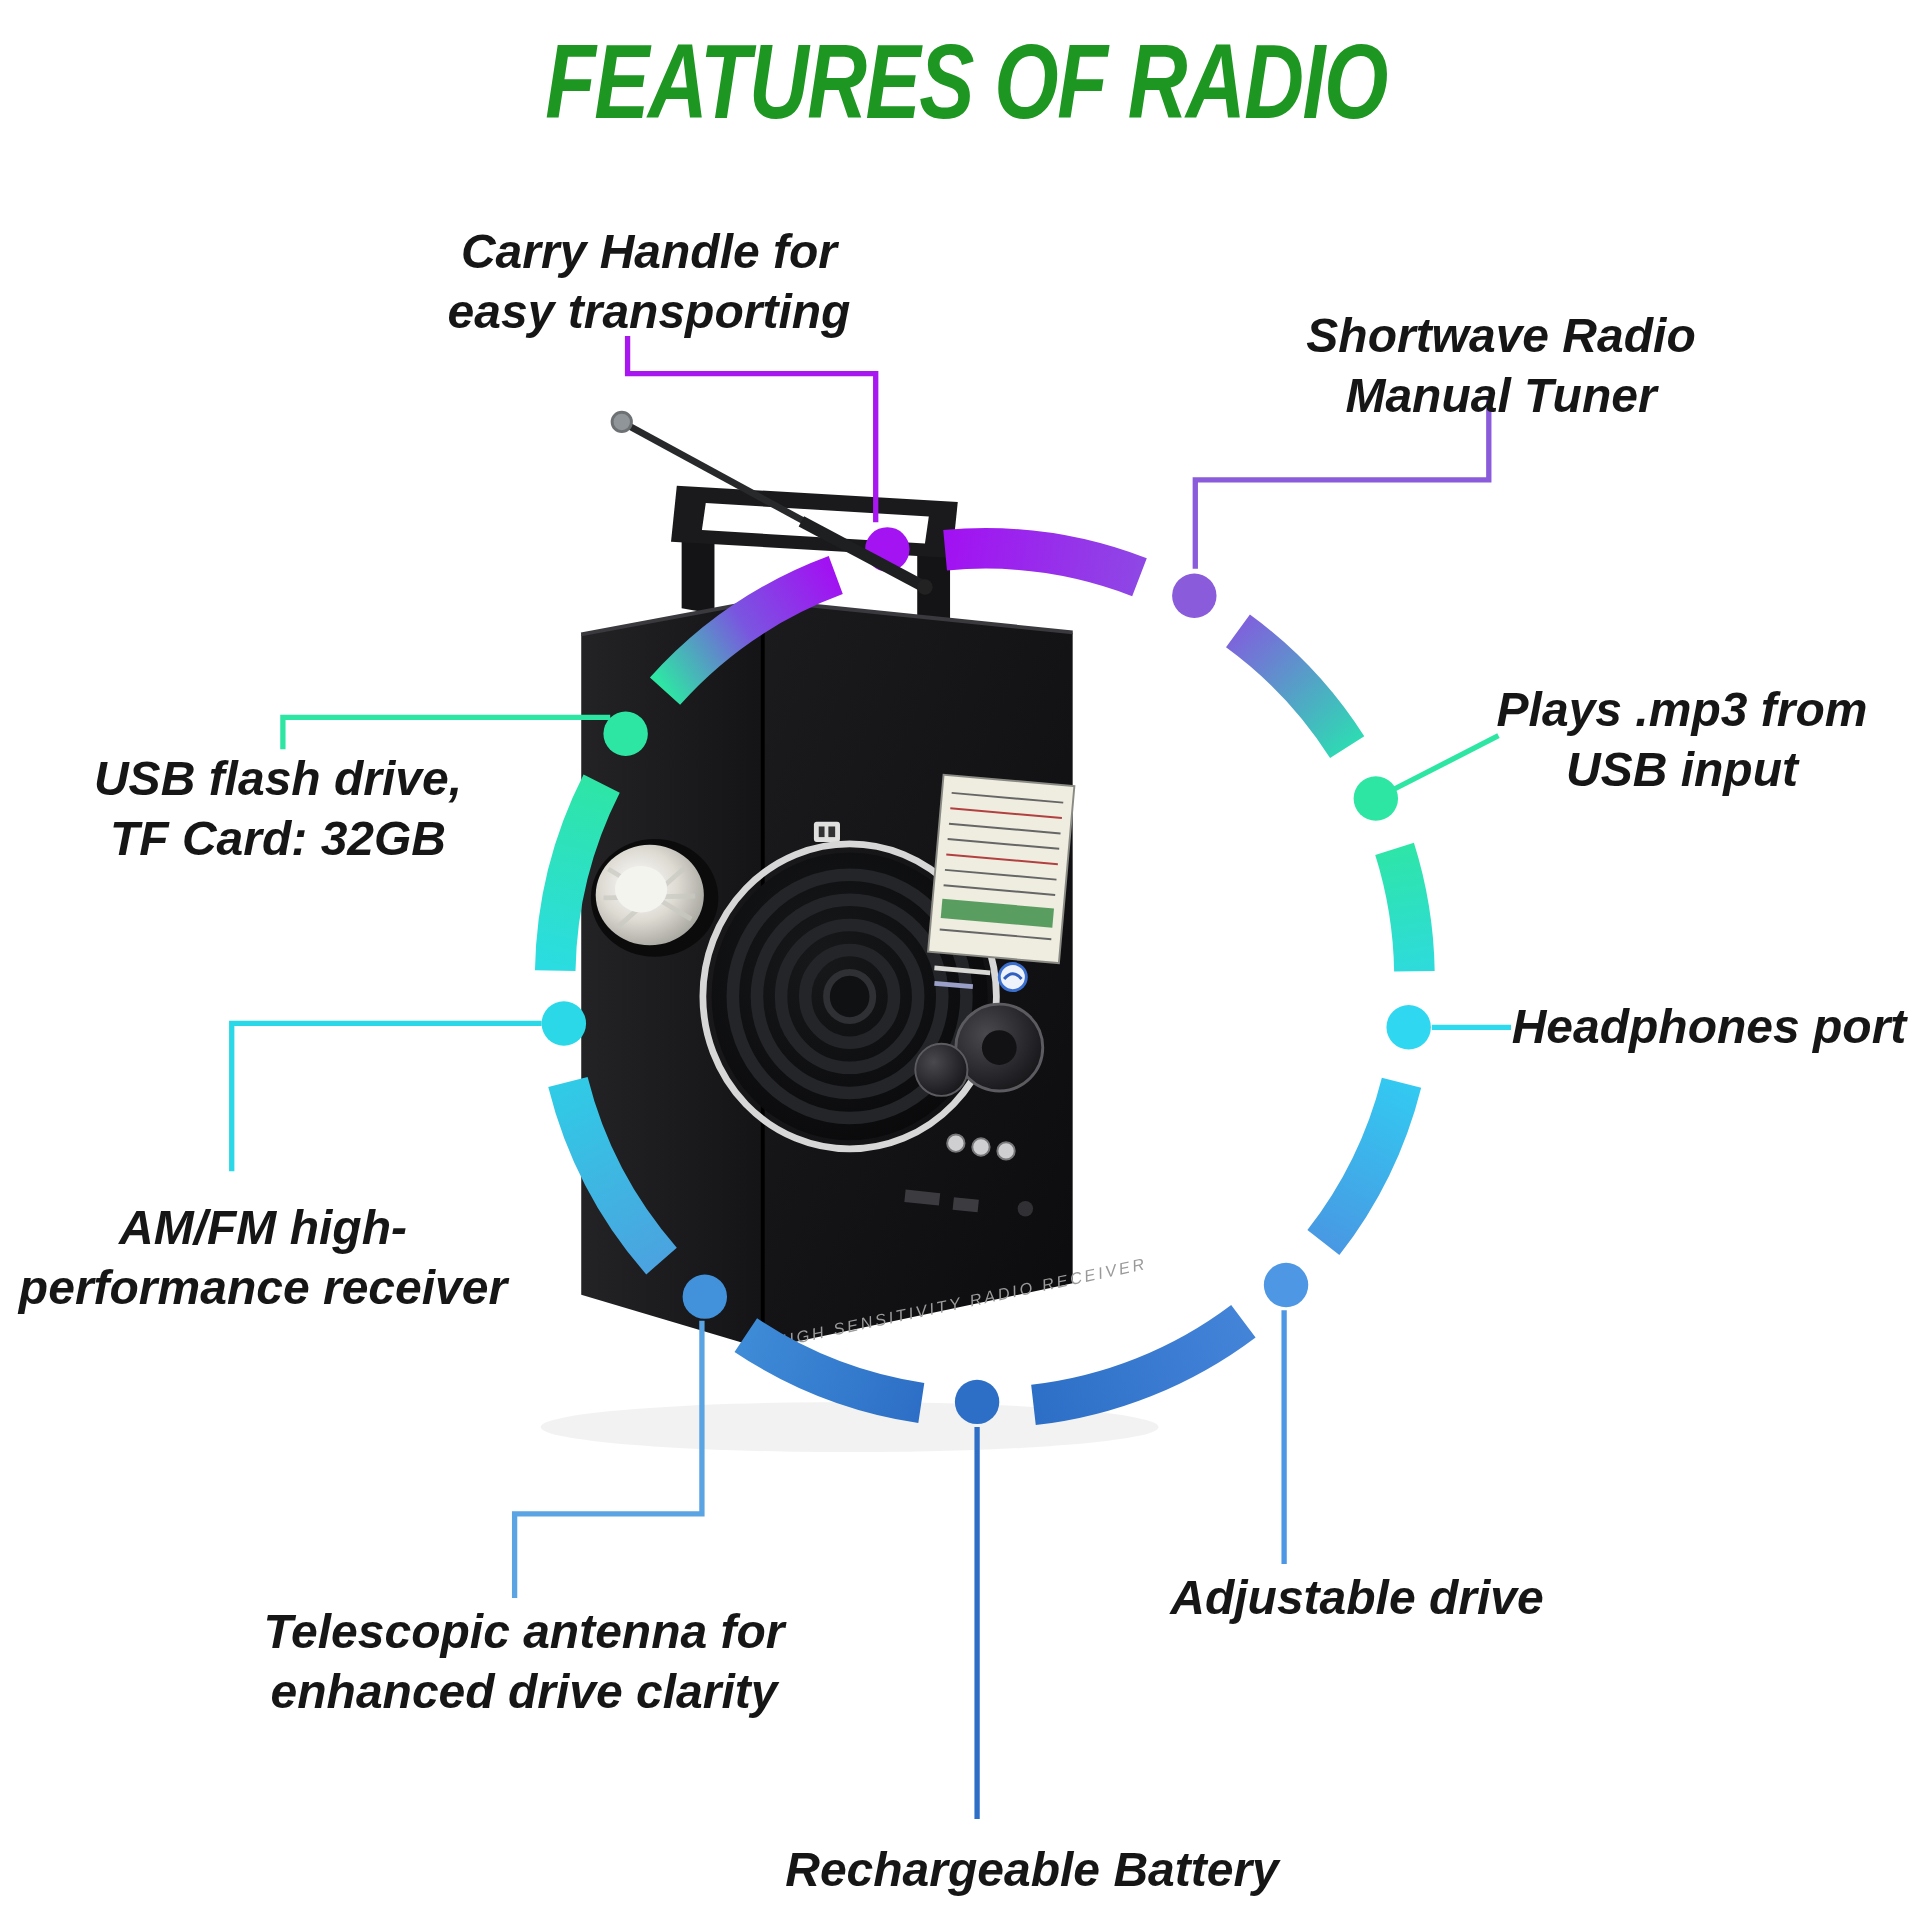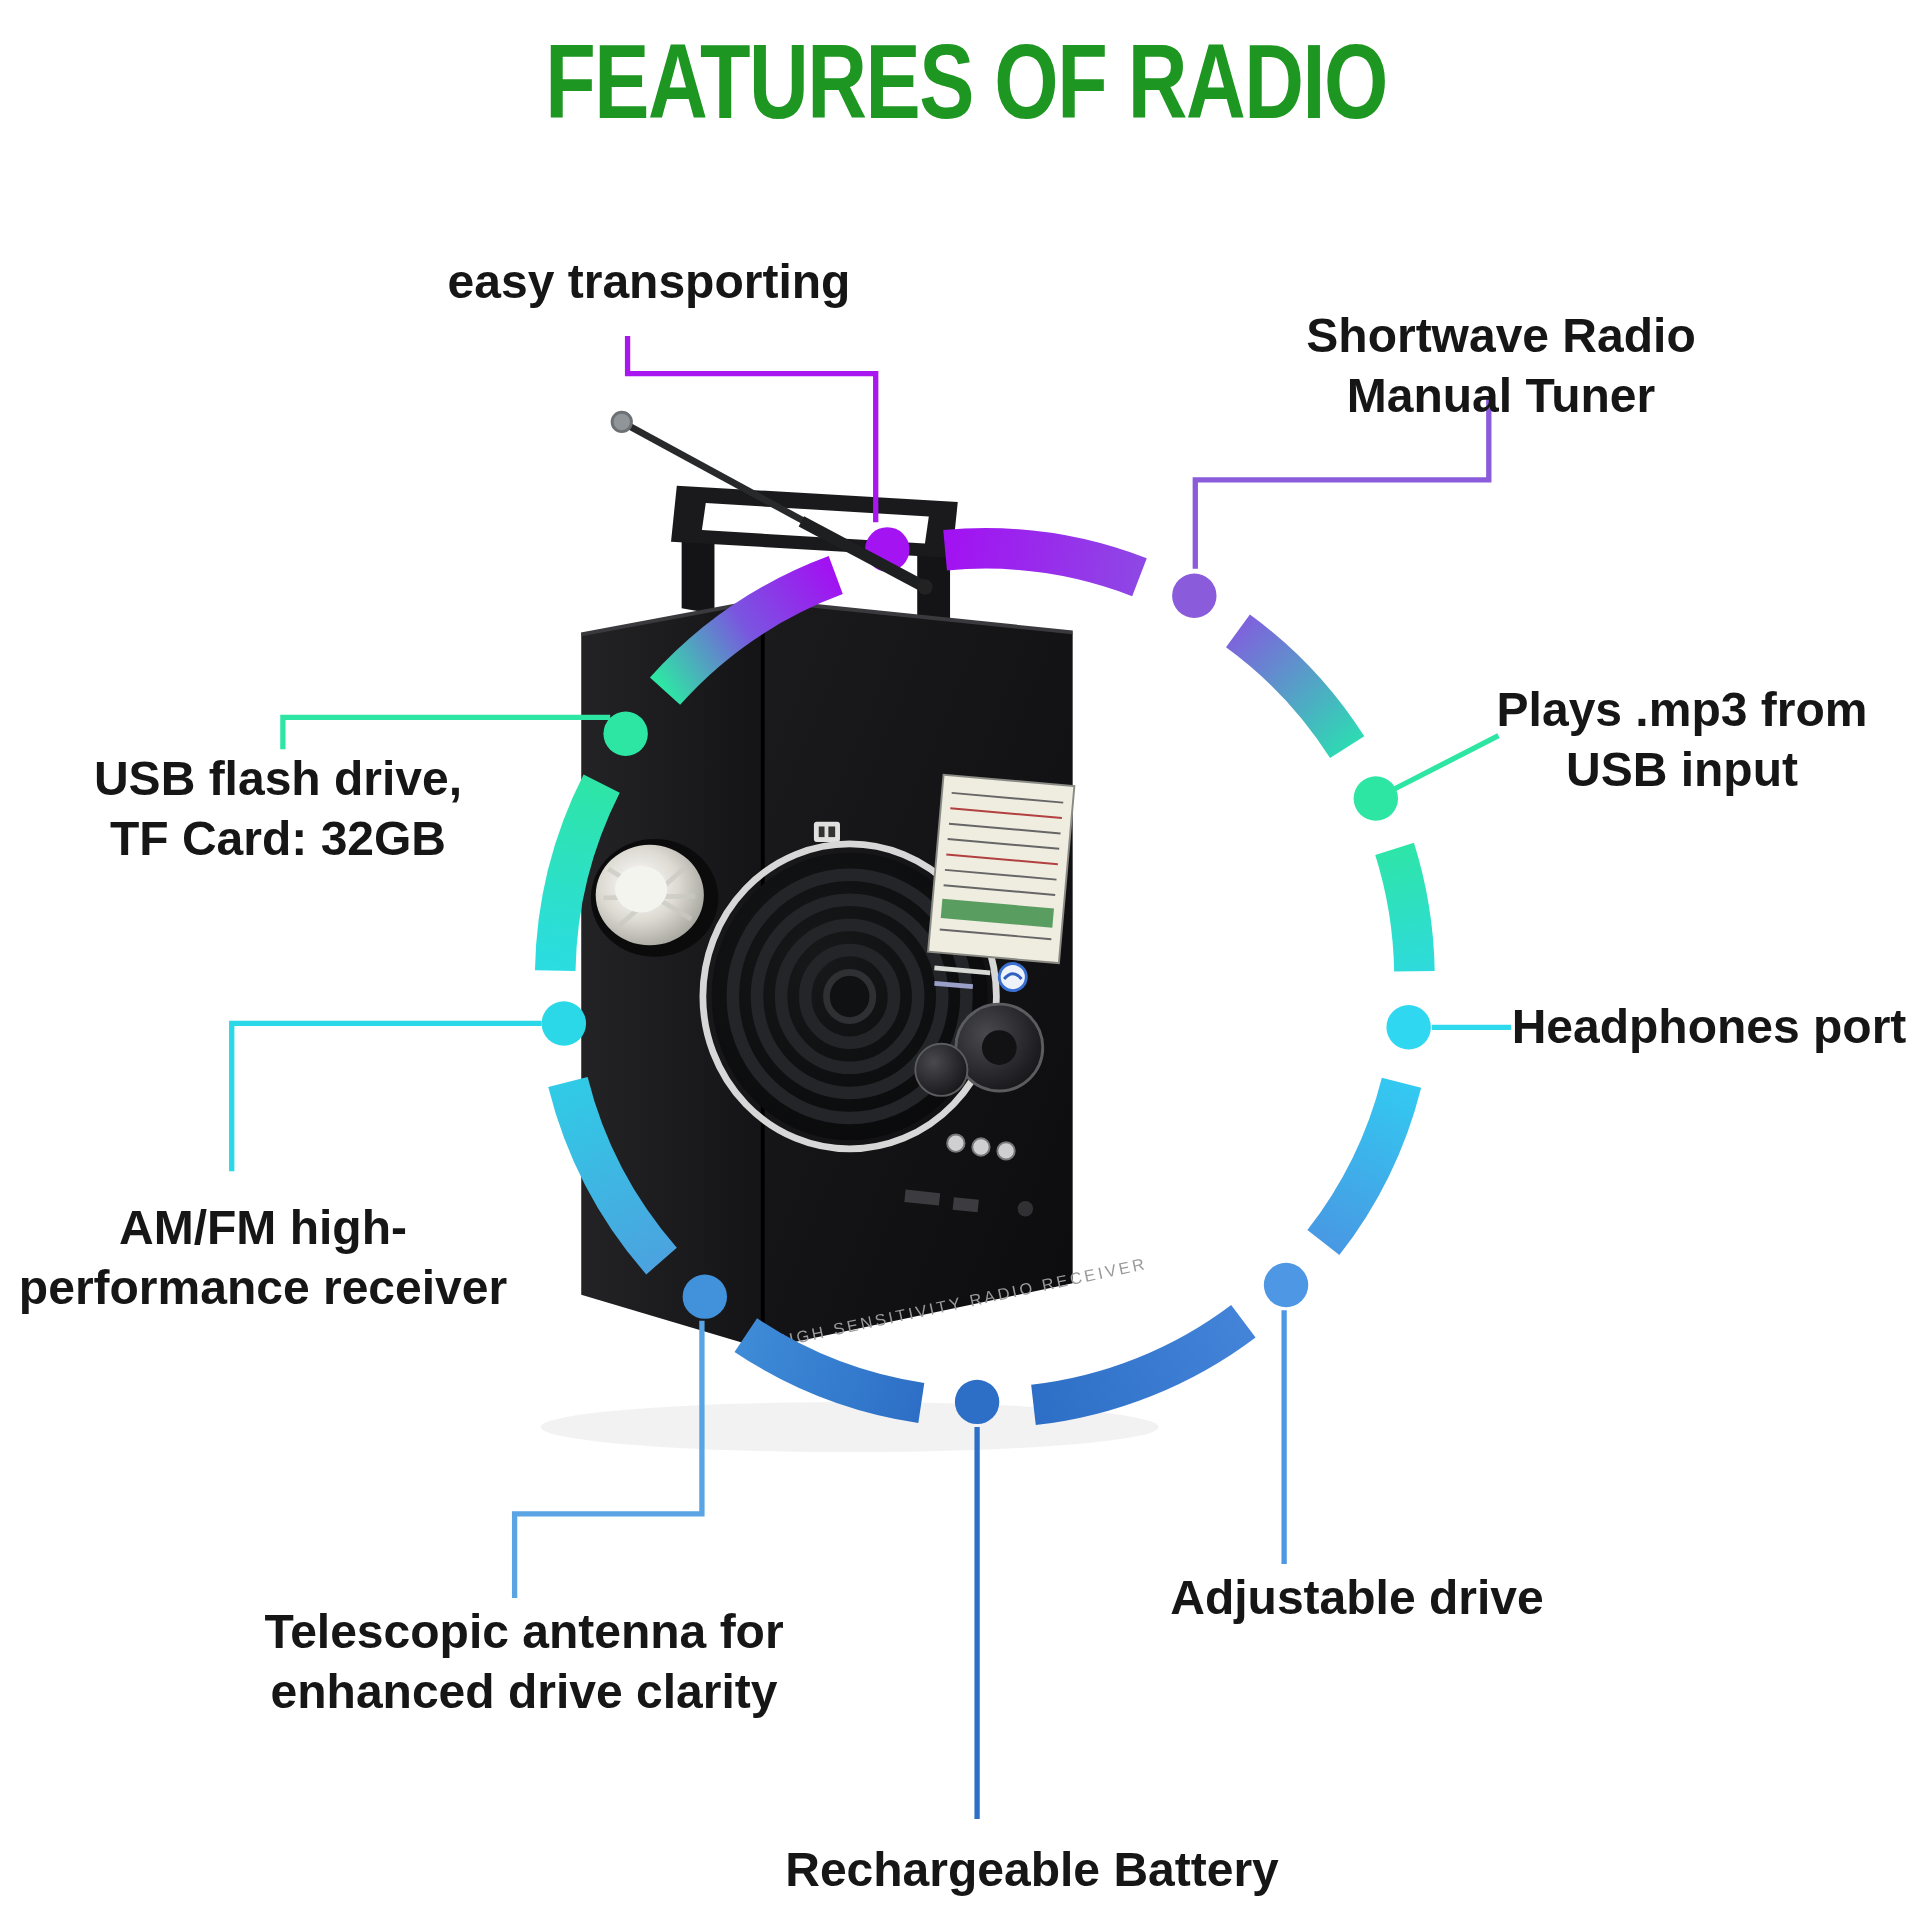--- a/index.html
+++ b/index.html
@@ -2,20 +2,21 @@
 <html><head>
 <meta charset="utf-8">
 <style>
   html,body{margin:0;padding:0;background:#ffffff;}
   #page{
     position:relative;
     width:1931px;height:1931px;
     background:#ffffff;
     overflow:hidden;
     font-family:"Liberation Sans","DejaVu Sans",sans-serif;
+    font-style:italic;
   }
   #diagram-svg{position:absolute;left:0;top:0;width:1931px;height:1931px;}
   .page-title{
     position:absolute;
     transform:translate(-50%,-50%) scaleX(0.78);
     font-size:106px;
     font-weight:800;
     letter-spacing:-1.9px;
     white-space:nowrap;
   }
@@ -214,20 +215,21 @@
     <g>
       <line x1="644" y1="437" x2="958" y2="608" stroke="#27292b" stroke-width="7"></line>
       <line x1="830" y1="540" x2="958" y2="608" stroke="#1d1f20" stroke-width="12"></line>
       <circle cx="644" cy="437" r="10" fill="#90959a" stroke="#6d7173" stroke-width="3"></circle>
       <circle cx="958" cy="608" r="8" fill="#222"></circle>
     </g>
   </svg>
 
   <div id="labels">
       <div class="feature-label" style="left: 649px; top: 282px;">
+        <div>Carry Handle for</div>
         <div>easy transporting</div>
       </div>
       <div class="feature-label" style="left: 1501px; top: 338px; margin-top: 28px;">
         <div>Shortwave Radio</div>
         <div>Manual Tuner</div>
       </div>
       <div class="feature-label" style="left: 278px; top: 809px; text-align: center;">
         <div>USB flash drive,</div>
         <div>TF Card: 32GB</div>
       </div>

